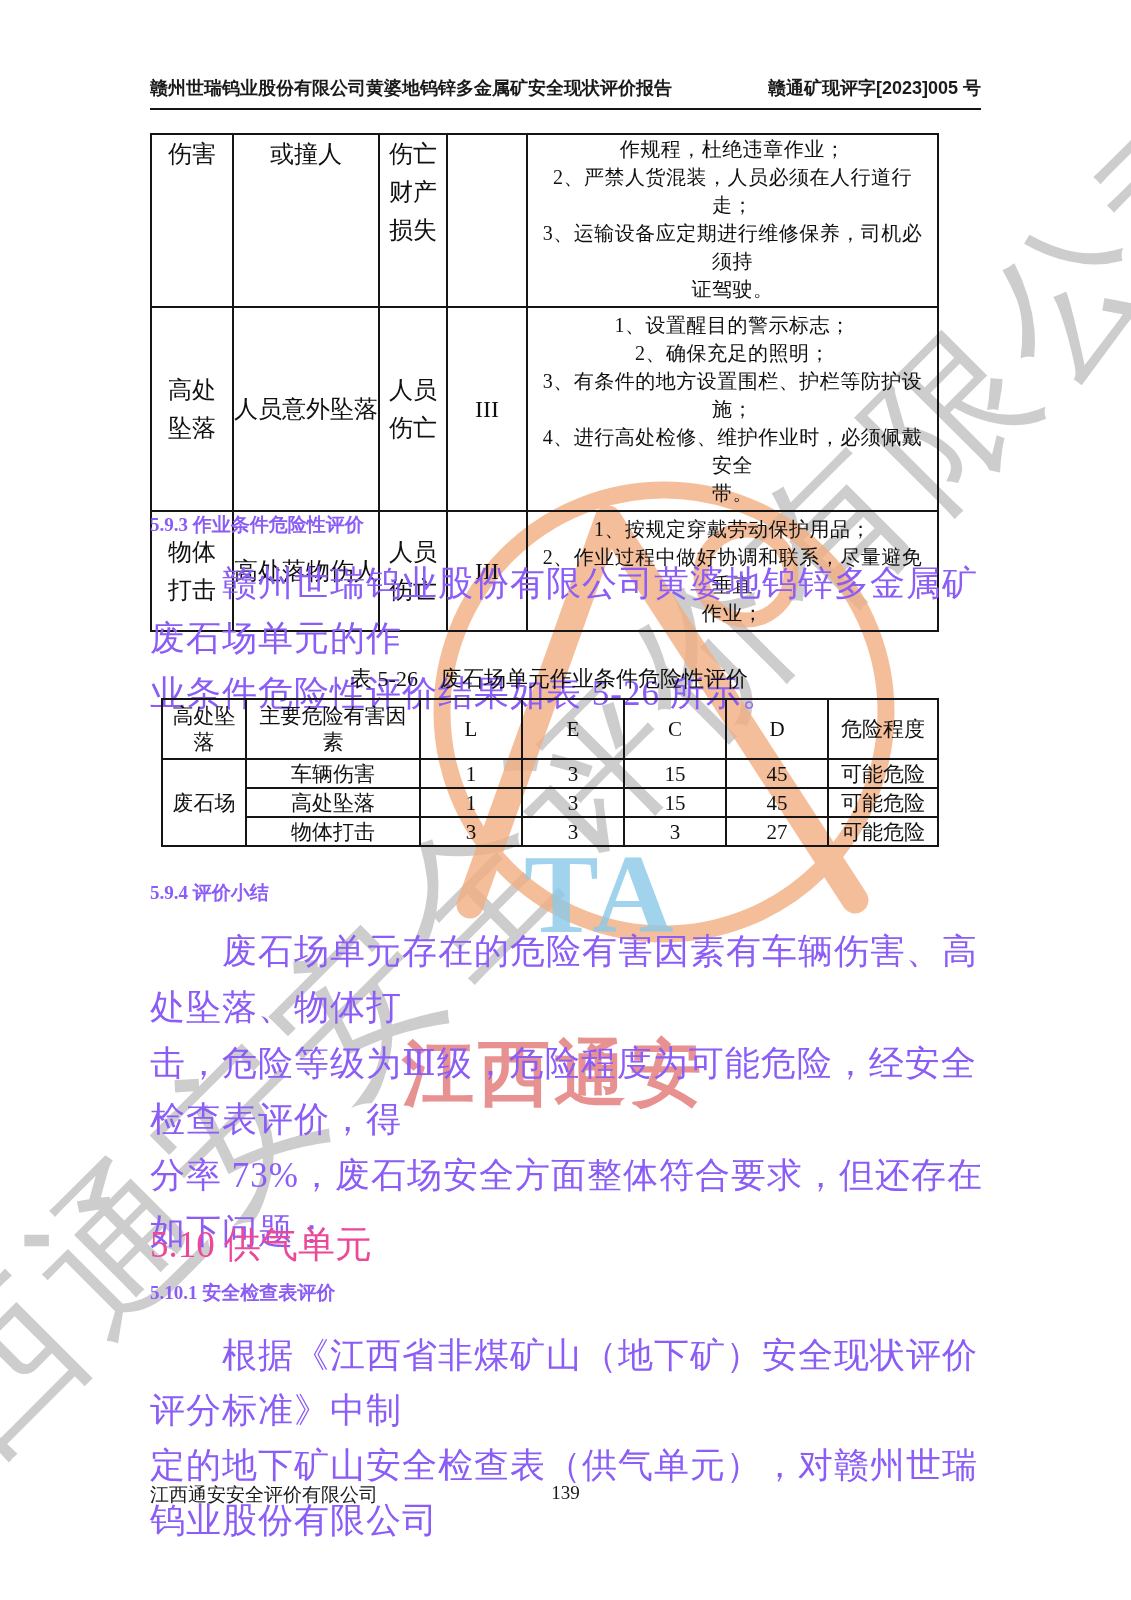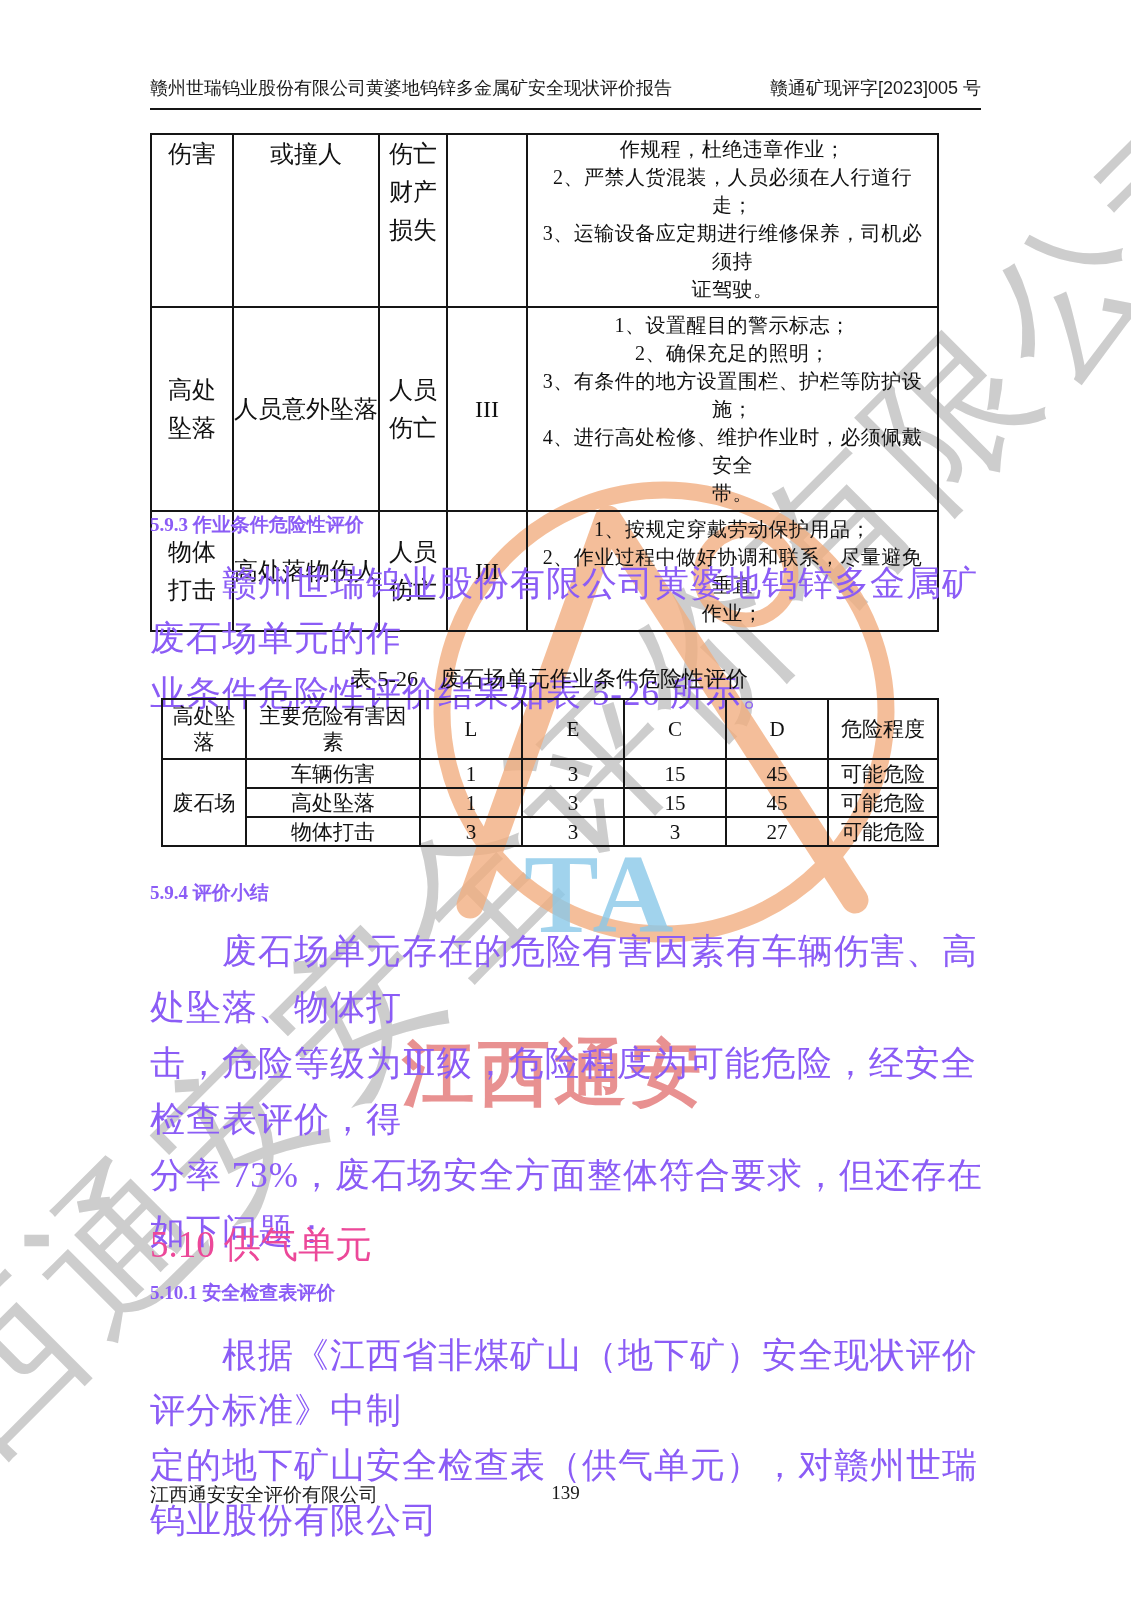--- a/index.html
+++ b/index.html
@@ -4,21 +4,21 @@
 <style>
   html,body{margin:0;padding:0;background:#888;}
   .page{
     position:relative;width:1131px;height:1600px;margin:0 auto;
     background:#ffffff;overflow:hidden;
     font-family:"Liberation Serif","DejaVu Serif",serif;color:#111;
   }
   .abs{position:absolute;}
   
   .hdr{top:76px;font-family:"Liberation Sans","DejaVu Sans",sans-serif;
-       font-weight:normal;font-size:18px;color:#1a1a1a;white-space:nowrap;z-index:2;}
+       font-weight:bold;font-size:18px;color:#1a1a1a;white-space:nowrap;z-index:2;}
   .hdr-left{left:150px;}
   .hdr-right{right:150px;}
   .hdr-rule{left:150px;top:108px;width:831px;border-top:2px solid #151515;z-index:2;}
   
   table{border-collapse:collapse;table-layout:fixed;background:transparent;z-index:2;}
   td,th{border:2px solid #151515;font-weight:normal;overflow:hidden;}
   .t1{left:150px;top:133px;width:787px;}
   .t1 td{font-size:24px;text-align:center;vertical-align:middle;
          line-height:38px;white-space:pre-line;padding:0;}
   .t1 tr.cont td{vertical-align:top;padding-top:0;}

